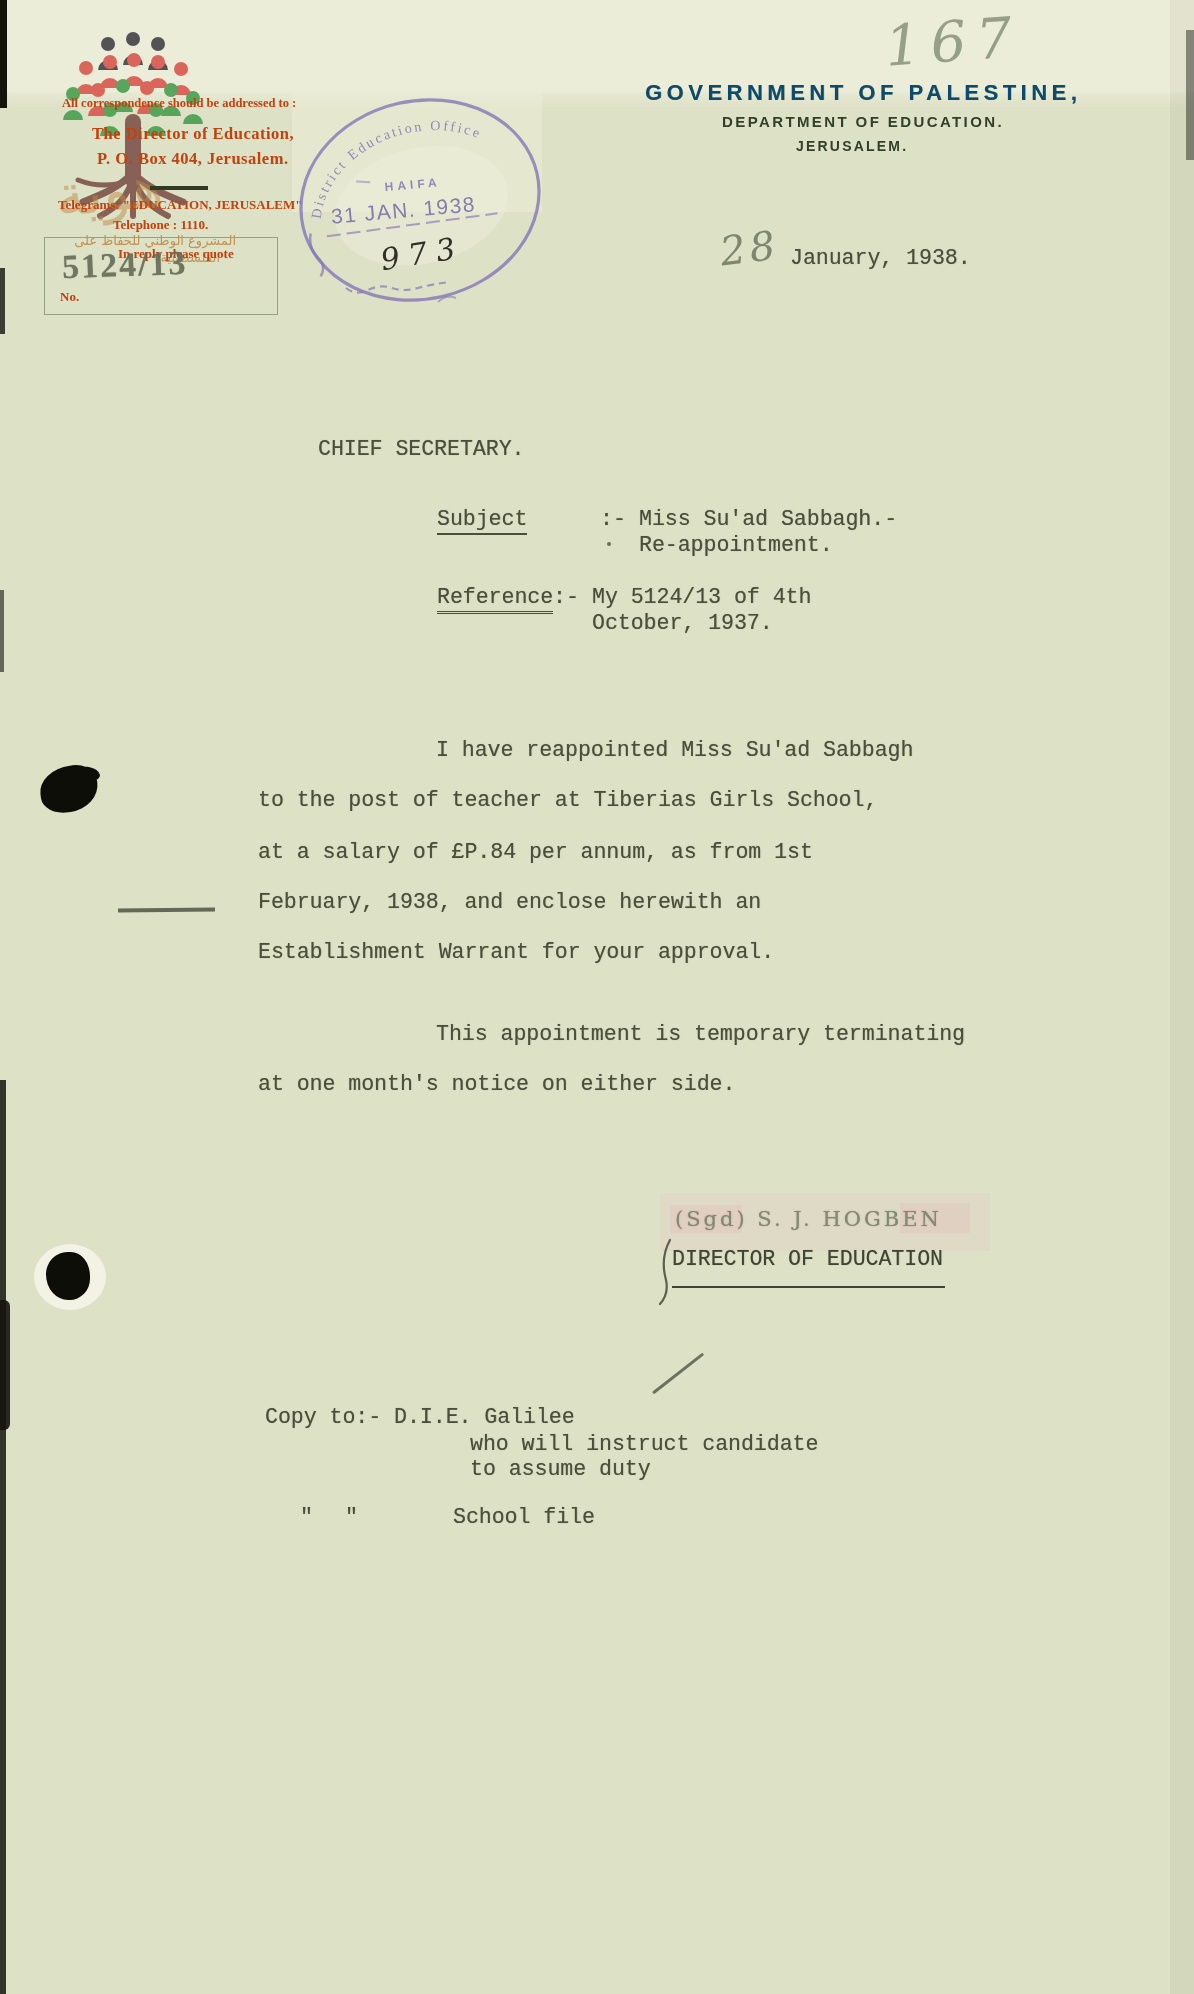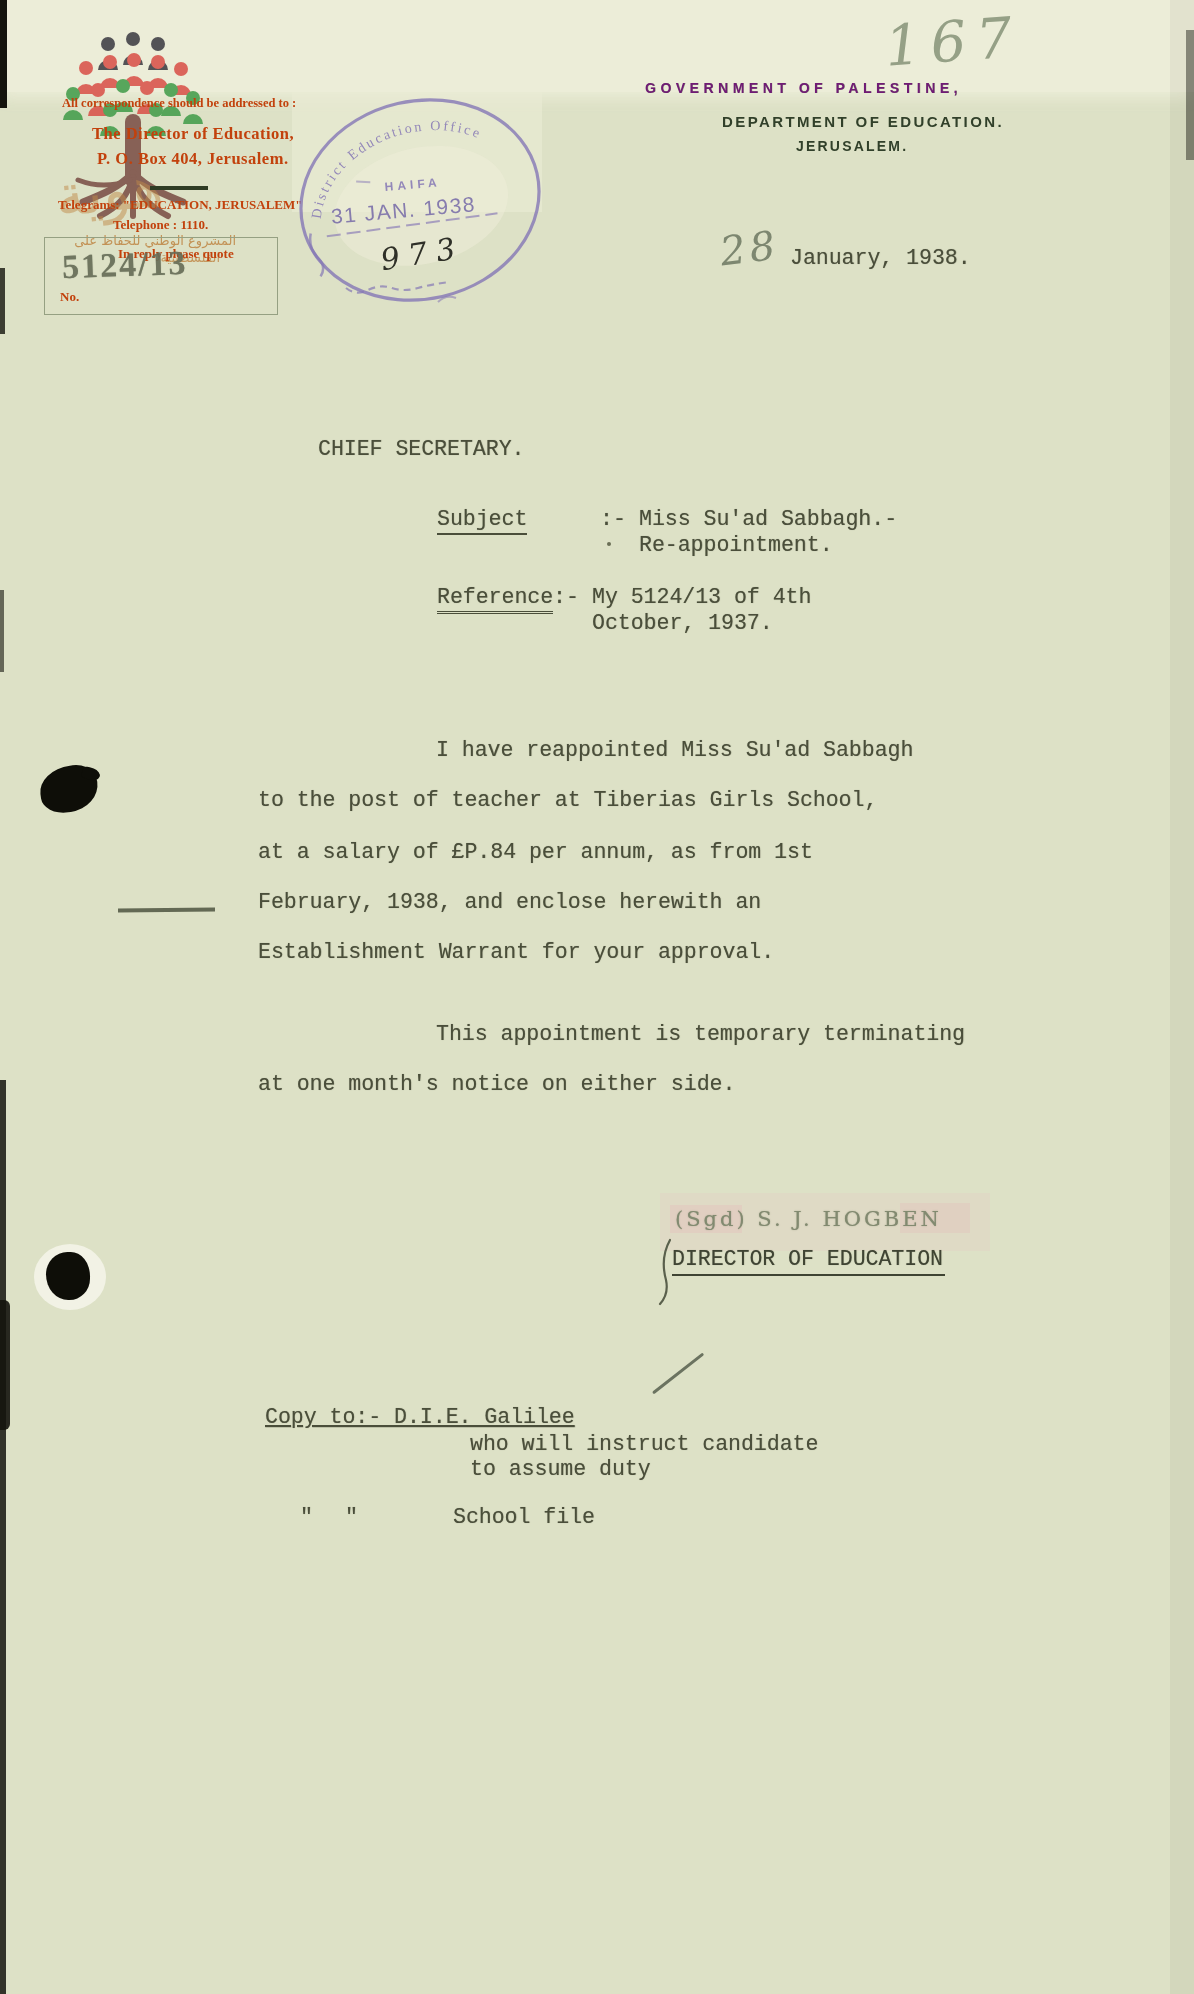--- a/index.html
+++ b/index.html
@@ -10,22 +10,22 @@
   .band-top{left:0;top:0;width:1194px;height:92px;background:#ecedd8;
             box-shadow:0 6px 14px rgba(236,237,216,.9);}
   .patch{pointer-events:none;}
   
   .tw{font-family:"Liberation Mono","DejaVu Sans Mono",monospace;font-size:21.5px;line-height:1.15;
       color:#4a4e3a;white-space:pre;text-shadow:.3px .4px .7px rgba(62,66,46,.5);}
   .tw-ul{border-bottom:2.2px solid #4a4e3a;padding-bottom:1px;}
   .tw-ul2{border-bottom:3px double #4a4e3a;padding-bottom:1px;}
   
   .serifsm{font-family:"Liberation Serif",serif;font-weight:bold;color:#c2410c;line-height:1.1;}
-  .gov{font-family:"Liberation Sans",sans-serif;font-weight:bold;color:#701a75;
-       letter-spacing:4.5px;font-size:14px;text-shadow:.4px .4px .6px rgba(44,58,34,.5);}
+  .gov{font-family:"Liberation Sans",sans-serif;font-weight:bold;color:#0c4a6e;
+       letter-spacing:4.5px;font-size:22px;text-shadow:.4px .4px .6px rgba(44,58,34,.5);}
   .dept{font-family:"Liberation Sans",sans-serif;font-weight:bold;color:#31402a;
         letter-spacing:2.4px;font-size:15px;}
   .jeru{font-family:"Liberation Sans",sans-serif;font-weight:bold;color:#31402a;
         letter-spacing:2.2px;font-size:14px;}
   
   .hand{font-family:"DejaVu Serif",serif;font-style:italic;color:#8d9780;line-height:1;}
   
   .refstamp{font-family:"Liberation Serif",serif;font-weight:bold;font-size:34px;color:#676e58;
             letter-spacing:2px;opacity:.92;transform:rotate(-2deg);text-shadow:0 0 1px rgba(90,96,76,.6);}
   .sgd{font-family:"DejaVu Serif",serif;font-size:21px;letter-spacing:3px;color:#828a70;
@@ -162,23 +162,23 @@
 
   <div class="abs tw" style="left:436px;top:1022px;">This appointment is temporary terminating</div>
   <div class="abs tw" style="left:258px;top:1072px;">at one month's notice on either side.</div>
 
   <div class="abs patch" style="left:670px;top:1205px;width:72px;height:28px;background:rgba(230,185,185,.35);"></div>
   <div class="abs patch" style="left:900px;top:1203px;width:70px;height:30px;background:rgba(230,185,185,.3);"></div>
   <div class="abs sgd" style="left:675px;top:1207px;">(Sgd) S. J. HOGBEN</div>
   <svg class="abs" style="left:652px;top:1238px;" width="24" height="70" viewBox="0 0 24 70">
     <path d="M18,2 q-10,18 -4,40 q3,14 -6,24" stroke="#5a604c" stroke-width="2.2" fill="none" stroke-linecap="round"></path>
   </svg>
-  <div class="abs tw" style="left:672px;top:1247px;border-bottom:2.6px solid #3f4433;padding:0 2px 2px 0;color:#3f4433;">DIRECTOR OF EDUCATION</div>
+  <div class="abs tw" style="left:672px;top:1247px;border-bottom:2.6px solid #3f4433;padding:0 2px 14px 0;color:#3f4433;">DIRECTOR OF EDUCATION</div>
 
-  <div class="abs tw" style="left:265px;top:1405px;text-decoration:underline;">Copy to:- D.I.E. Galilee</div>
+  <div class="abs tw" style="left:265px;top:1405px;">Copy to:- D.I.E. Galilee</div>
   <div class="abs" style="left:646px;top:1372px;width:64px;height:2.6px;background:#6b7360;transform:rotate(-38deg);border-radius:2px;"></div>
   <div class="abs tw" style="left:470px;top:1432px;">who will instruct candidate</div>
   <div class="abs tw" style="left:470px;top:1457px;">to assume duty</div>
   <span class="abs tw" style="left:300px;top:1505px;">"</span>
   <span class="abs tw" style="left:345px;top:1505px;">"</span>
   <div class="abs tw" style="left:453px;top:1505px;">School file</div>
 
   <div class="abs pencil-line" style="left:118px;top:908px;width:97px;height:3.5px;transform:rotate(-.6deg);opacity:.85;"></div>
 
   <div class="abs" style="left:34px;top:1244px;width:72px;height:66px;background:#f4f4e8;border-radius:50%;opacity:.9;"></div>

